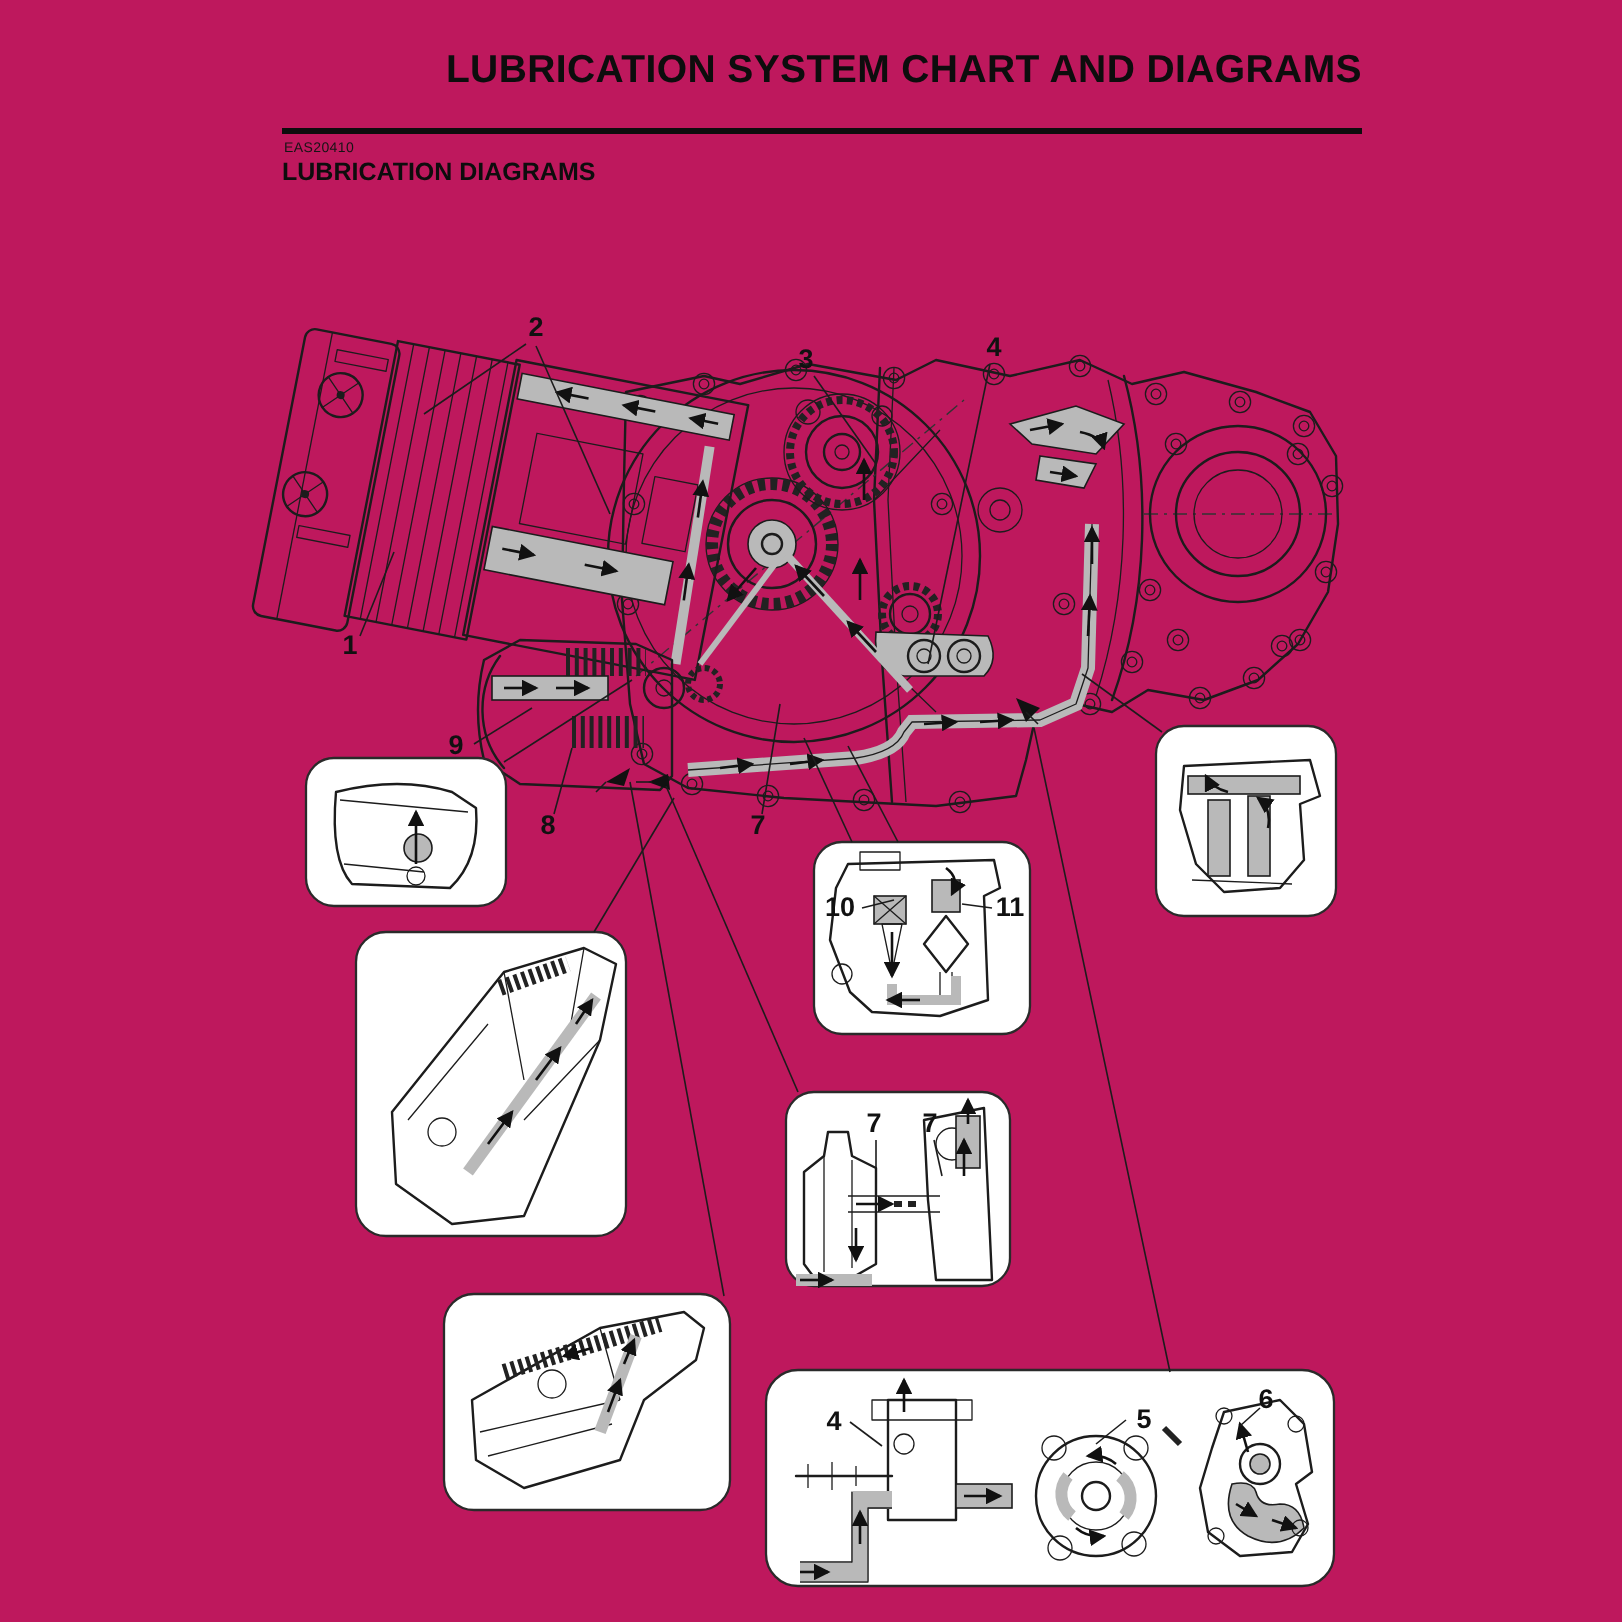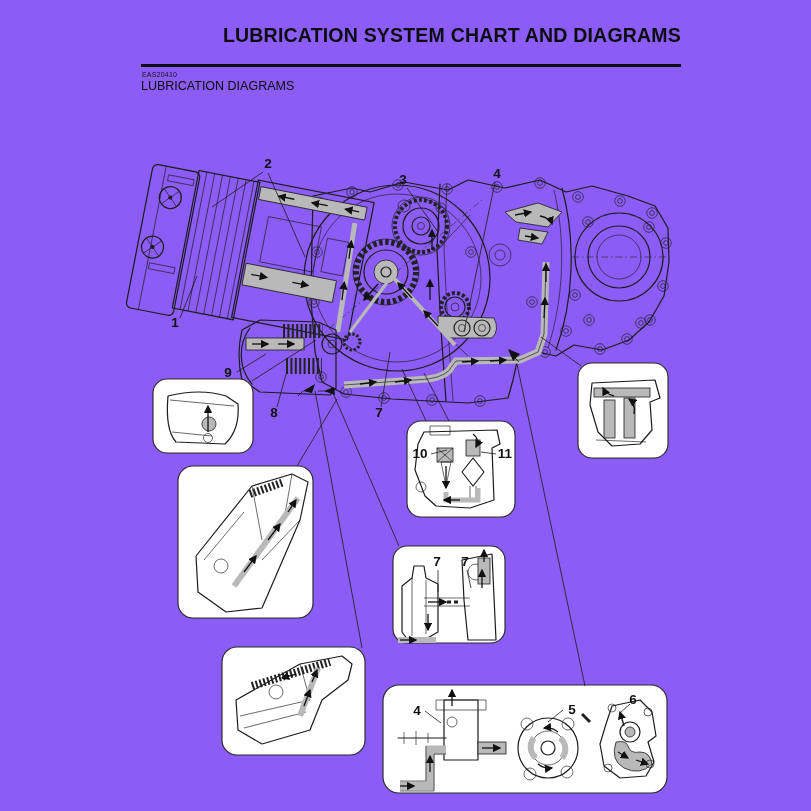--- a/index.html
+++ b/index.html
@@ -1,22 +1,22 @@
 <!DOCTYPE html>
 <html><head>
 <meta charset="utf-8">
 <style>
   html,body{margin:0;padding:0;background:#ffffff;}
-  #page{position:relative;width:811px;height:811px;background:#8b5cf6;overflow:hidden;
+  #page{position:relative;width:811px;height:811px;background:#be185d;overflow:hidden;
         font-family:"Liberation Sans",sans-serif;}
   .title{position:absolute;left:140px;top:24px;width:541px;text-align:right;
          font-weight:bold;font-size:19.5px;letter-spacing:.2px;color:#0d0d0d;white-space:nowrap;}
   .rule{position:absolute;left:141px;top:64px;width:540px;height:3px;background:#0d0d0d;}
   .code{position:absolute;left:142px;top:71px;font-size:7px;color:#141414;letter-spacing:.2px;}
-  .section{position:absolute;left:141px;top:79px;font-weight:normal;font-size:12.5px;color:#0d0d0d;}
+  .section{position:absolute;left:141px;top:79px;font-weight:bold;font-size:12.5px;color:#0d0d0d;}
   svg{position:absolute;left:0;top:0;}
   .ol{fill:none;stroke:#1c1c1c;stroke-width:1.2;stroke-linejoin:round;stroke-linecap:round;}
   .thin{fill:none;stroke:#1c1c1c;stroke-width:.65;stroke-linejoin:round;}
   .grey{fill:#b9b9b9;stroke:#1c1c1c;stroke-width:.8;}
   .gl{fill:none;stroke:#b9b9b9;}
   .lead{stroke:#1c1c1c;stroke-width:.8;fill:none;}
   .flow{fill:none;stroke:#111;stroke-width:1.3;marker-end:url(#arr);}
   .cl{fill:none;stroke:#333;stroke-width:.7;stroke-dasharray:7 3 1.5 3;}
   .coil{fill:none;stroke:#222;}
   .co{font-family:"Liberation Sans",sans-serif;font-weight:bold;font-size:13.5px;fill:#111;}

